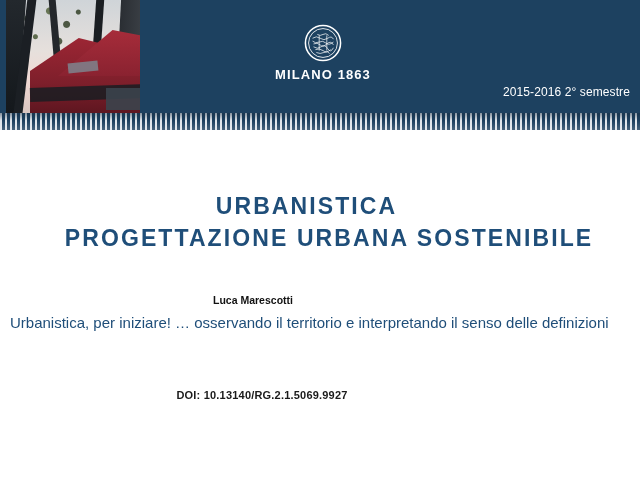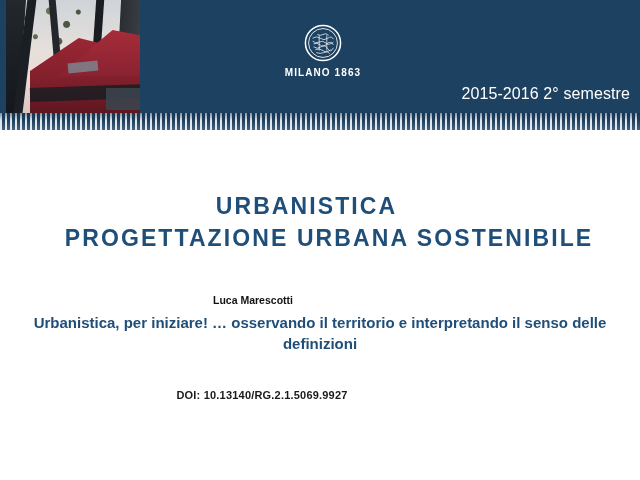--- a/index.html
+++ b/index.html
@@ -152,33 +152,33 @@
     display: block;
   }
   .logo-name {
     font-size: 14.5px;
     font-weight: bold;
     letter-spacing: 0.6px;
     line-height: 1;
     color: #ffffff;
   }
   .logo-sub {
-    font-size: 10px;
+    font-size: 13px;
     font-weight: bold;
     letter-spacing: 1.1px;
     margin-top: 3px;
     color: #ffffff;
   }
 
   
   .semester {
     position: absolute;
     right: 10px;
     top: 85px;
-    font-size: 16px;
+    font-size: 12px;
     color: #ffffff;
     letter-spacing: 0.1px;
     white-space: nowrap;
   }
 
   
   .stripes {
     position: absolute;
     left: 0;
     top: 113px;
@@ -225,23 +225,22 @@
     font-size: 10.5px;
     font-weight: bold;
     color: #111111;
   }
 
   .subtitle {
     position: absolute;
     left: 10px;
     top: 312px;
     width: 620px;
-    text-align: center;
     font-size: 15px;
-    font-weight: bold;
+    font-weight: normal;
     color: #1f4e79;
     line-height: 21px;
   }
 
   .doi {
     position: absolute;
     left: 0;
     top: 389px;
     width: 524px;
     text-align: center;

